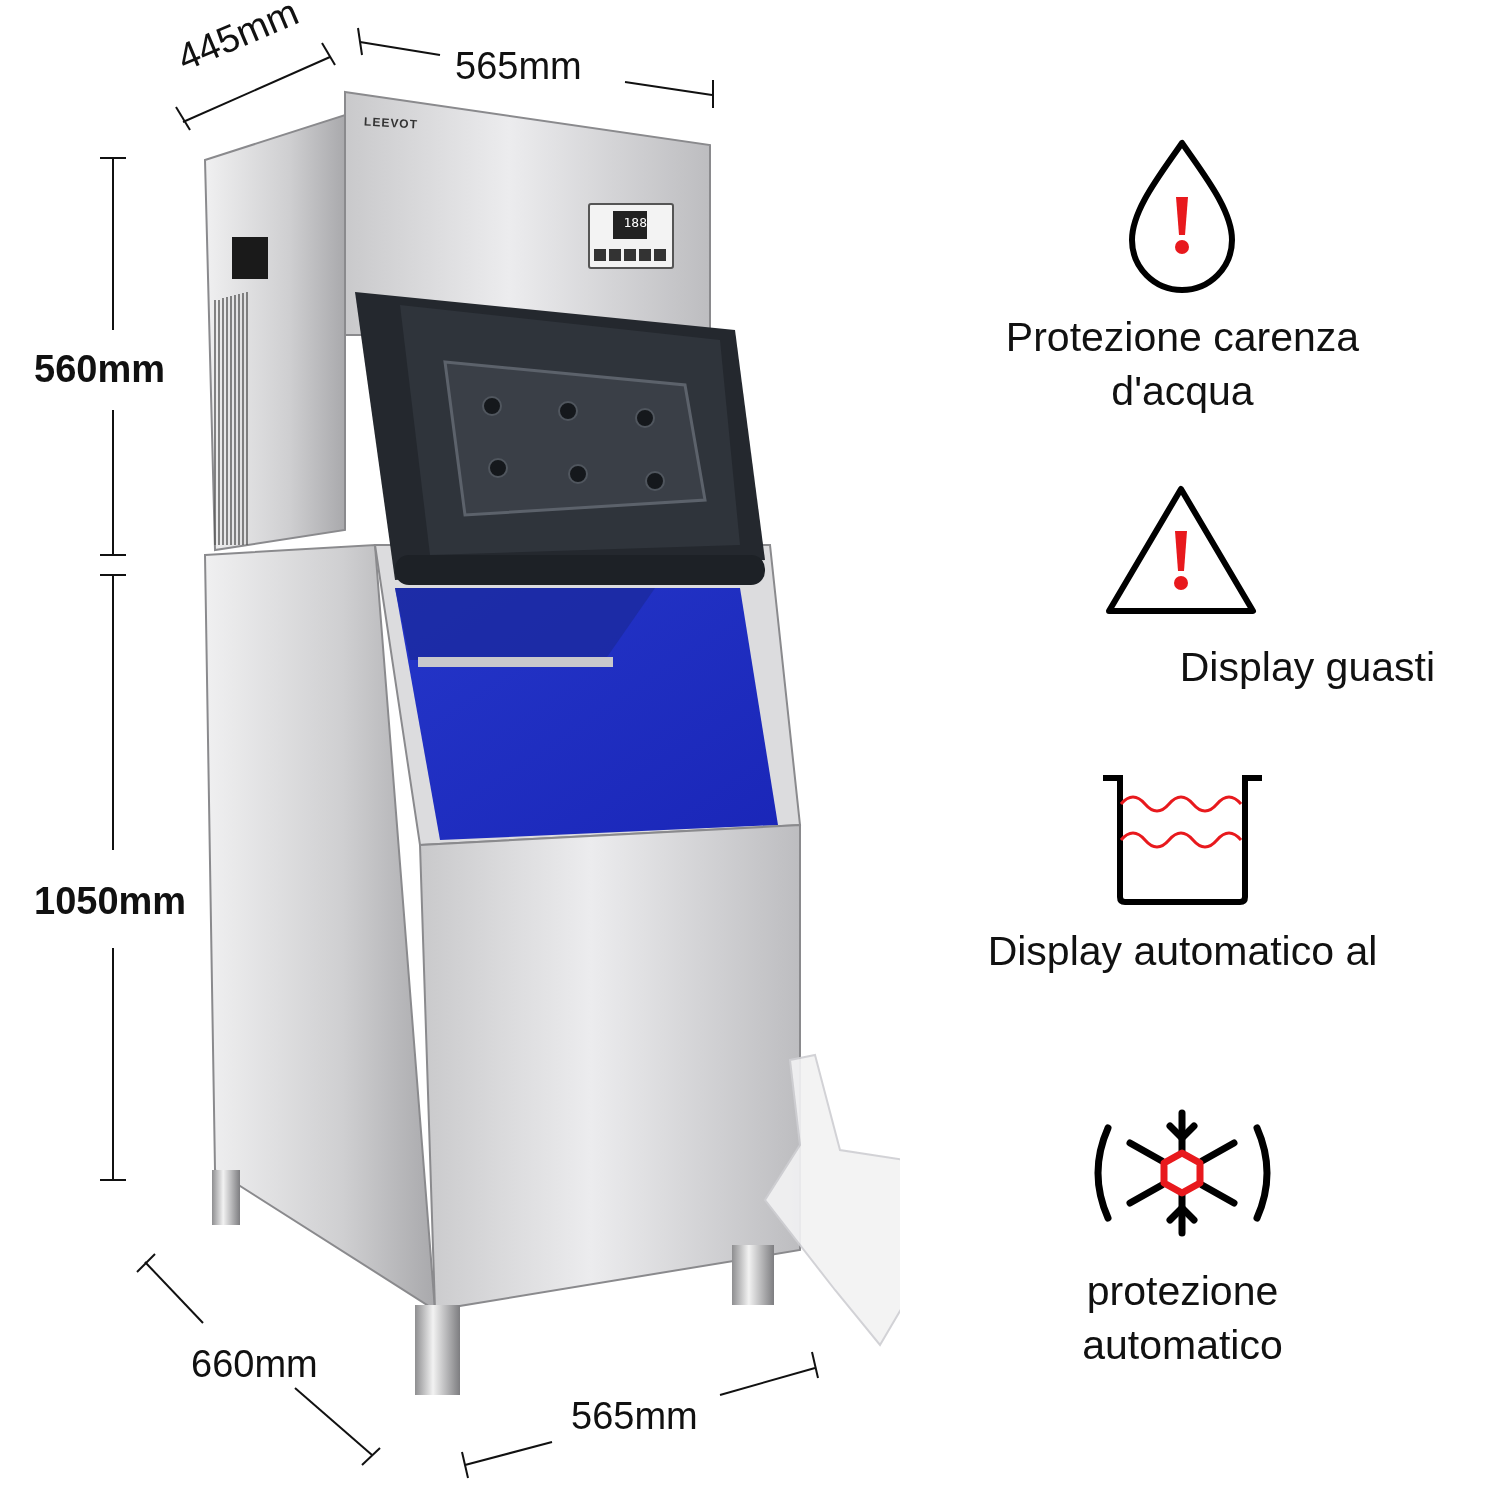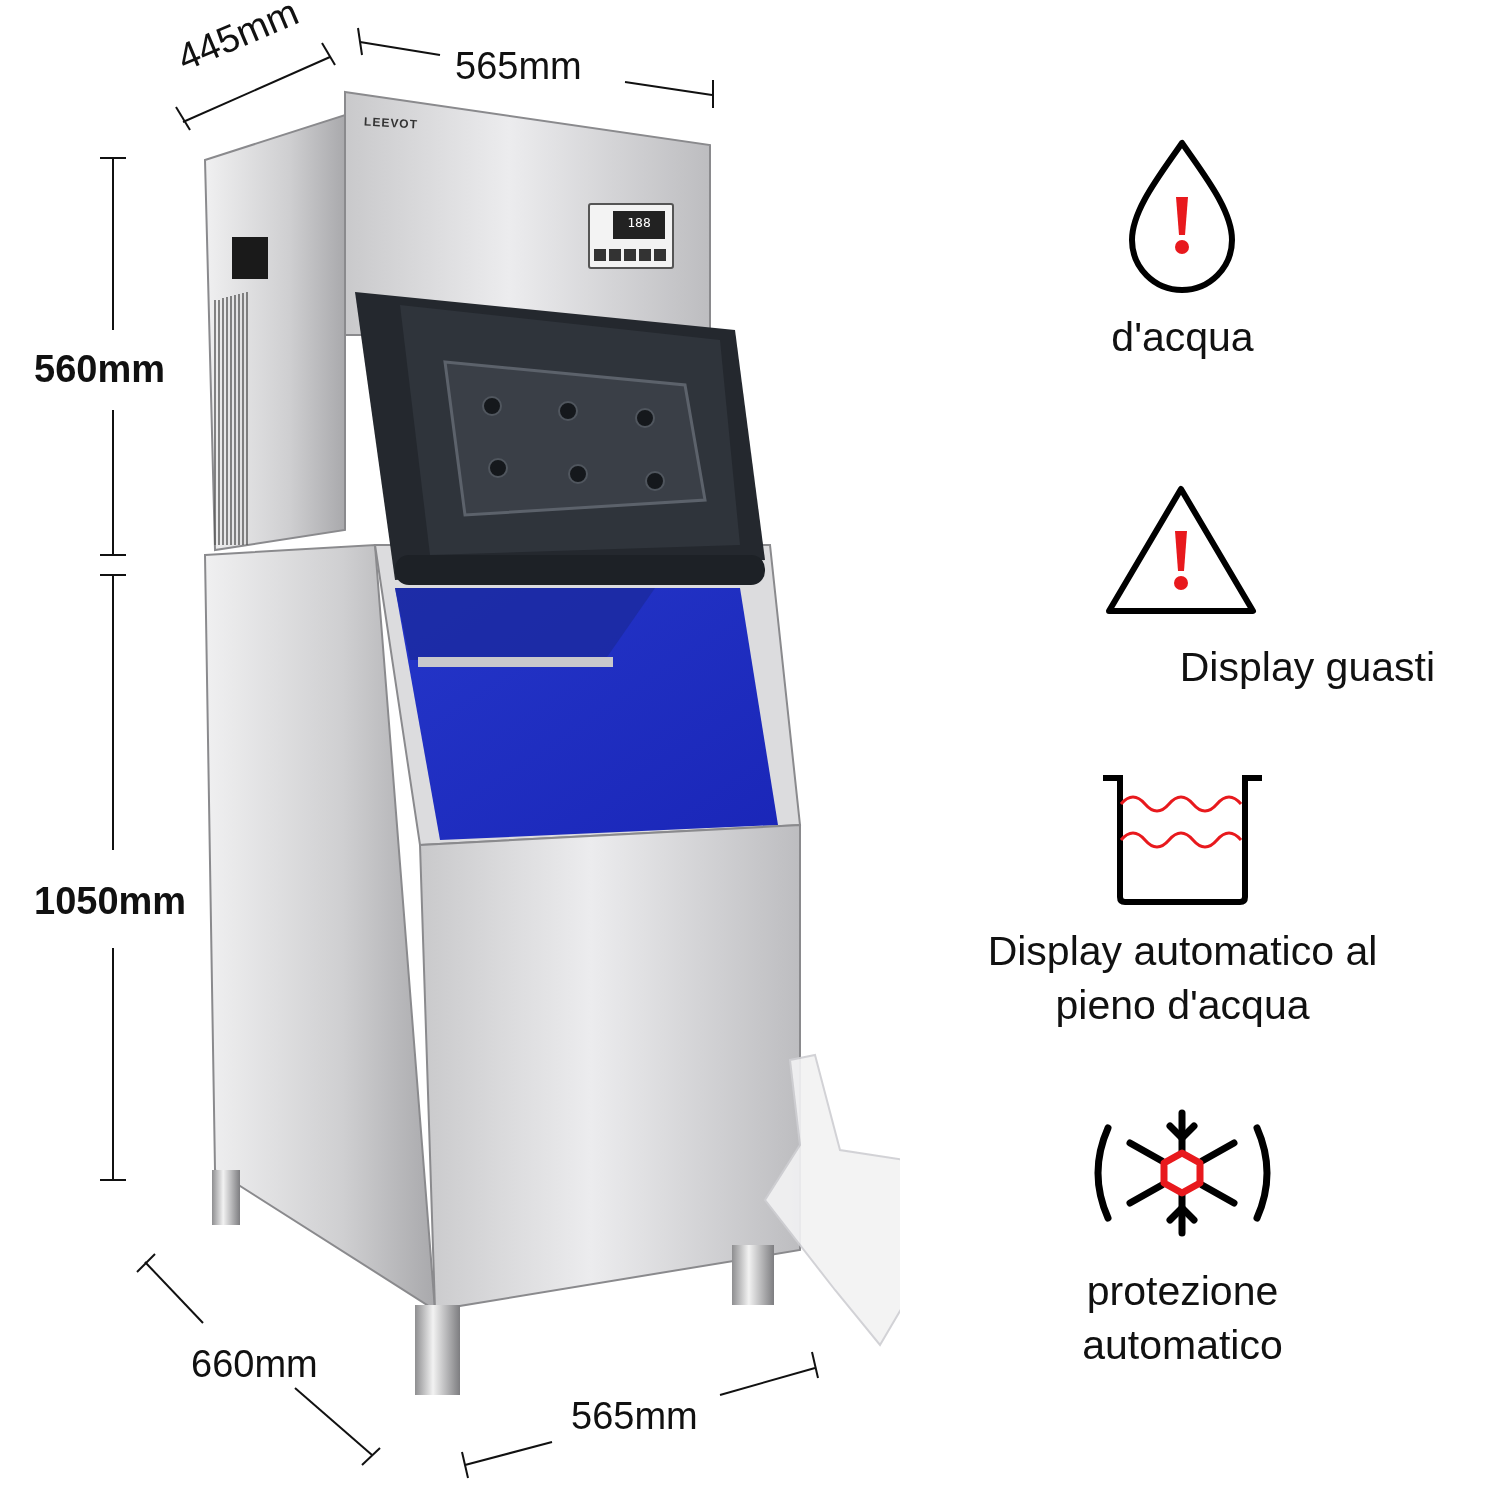--- a/index.html
+++ b/index.html
@@ -114,21 +114,21 @@
         <line x1="720" y1="1395" x2="815" y2="1368"></line>
     <line x1="462" y1="1452" x2="468" y2="1478"></line>
         <line x1="812" y1="1352" x2="818" y2="1378"></line>
   </g>
 </svg>
 </div>
 
 <div style="position:absolute;left:364px;top:116px;font-size:12px;font-weight:bold;color:#333;letter-spacing:1px;transform:rotate(3deg);">LEEVOT</div>
 
 <div style="position:absolute;left:588px;top:203px;width:82px;height:62px;background:#f3f3f3;border:2px solid #555;border-radius:3px;">
-  <div style="position:absolute;left:23px;top:6px;width:52px;height:28px;background:#222;color:#fff;font-family:'DejaVu Sans Mono',monospace;font-size:13px;text-align:center;line-height:24px;">188</div>
+  <div style="position:absolute;left:23px;top:6px;width:34px;height:28px;background:#222;color:#fff;font-family:'DejaVu Sans Mono',monospace;font-size:13px;text-align:right;line-height:24px;">188</div>
   <div style="position:absolute;left:4px;top:44px;display:flex;gap:3px;">
     <span style="width:12px;height:12px;background:#333;display:block;"></span>
     <span style="width:12px;height:12px;background:#333;display:block;"></span>
     <span style="width:12px;height:12px;background:#333;display:block;"></span>
     <span style="width:12px;height:12px;background:#333;display:block;"></span>
     <span style="width:12px;height:12px;background:#333;display:block;"></span>
   </div>
 </div>
 
 <div class="dim" style="left:172px;top:42px;transform:rotate(-23deg);transform-origin:left top;">445mm</div>
@@ -139,20 +139,21 @@
 <div class="dim" style="left:571px;top:1397px;">565mm</div>
 
 <div class="icon-box" style="left:1120px;top:135px;">
   <svg width="125" height="160" viewBox="0 0 125 160">
     <path d="M62 8 C40 40 12 75 12 105 A50 50 0 0 0 112 105 C112 75 84 40 62 8 Z" fill="none" stroke="#000" stroke-width="6" stroke-linejoin="round"></path>
     <path d="M56 62 L68 62 L65 100 L59 100 Z" fill="#e8191d"></path>
     <circle cx="62" cy="112" r="7" fill="#e8191d"></circle>
   </svg>
 </div>
 <div class="feature-label" style="top:310px;">
+  <div>Protezione carenza</div>
   <div>d'acqua</div>
 </div>
 
 <div class="icon-box" style="left:1103px;top:483px;">
   <svg width="156" height="136" viewBox="0 0 156 136">
     <path d="M78 6 L150 128 L6 128 Z" fill="none" stroke="#000" stroke-width="6" stroke-linejoin="round"></path>
     <path d="M72 48 L84 48 L81 88 L75 88 Z" fill="#e8191d"></path>
     <circle cx="78" cy="100" r="7" fill="#e8191d"></circle>
   </svg>
 </div>
@@ -160,21 +161,20 @@
 
 <div class="icon-box" style="left:1100px;top:772px;">
   <svg width="165" height="136" viewBox="0 0 165 136">
     <path d="M3 6 L20 6 L20 125 Q20 130 25 130 L140 130 Q145 130 145 125 L145 6 L162 6" fill="none" stroke="#000" stroke-width="6"></path>
     <path d="M21 32 q12 -14 24 0 t24 0 t24 0 t24 0 t24 0" fill="none" stroke="#e8191d" stroke-width="3"></path>
     <path d="M21 68 q12 -14 24 0 t24 0 t24 0 t24 0 t24 0" fill="none" stroke="#e8191d" stroke-width="3"></path>
   </svg>
 </div>
 <div class="feature-label" style="top:924px;">
   <div>Display automatico al</div>
-  <div>pieno d'acqua</div>
 </div>
 
 <div class="icon-box" style="left:1090px;top:1108px;">
   <svg width="185" height="130" viewBox="0 0 185 130">
     <path d="M18 20 Q-2 65 18 110" fill="none" stroke="#000" stroke-width="7" stroke-linecap="round"></path>
     <path d="M167 20 Q187 65 167 110" fill="none" stroke="#000" stroke-width="7" stroke-linecap="round"></path>
     <g stroke="#000" stroke-width="7" stroke-linecap="round" fill="none">
       <line x1="92" y1="5" x2="92" y2="45"></line>
         <line x1="92" y1="85" x2="92" y2="125"></line>
       <line x1="40" y1="35" x2="72" y2="53"></line>

